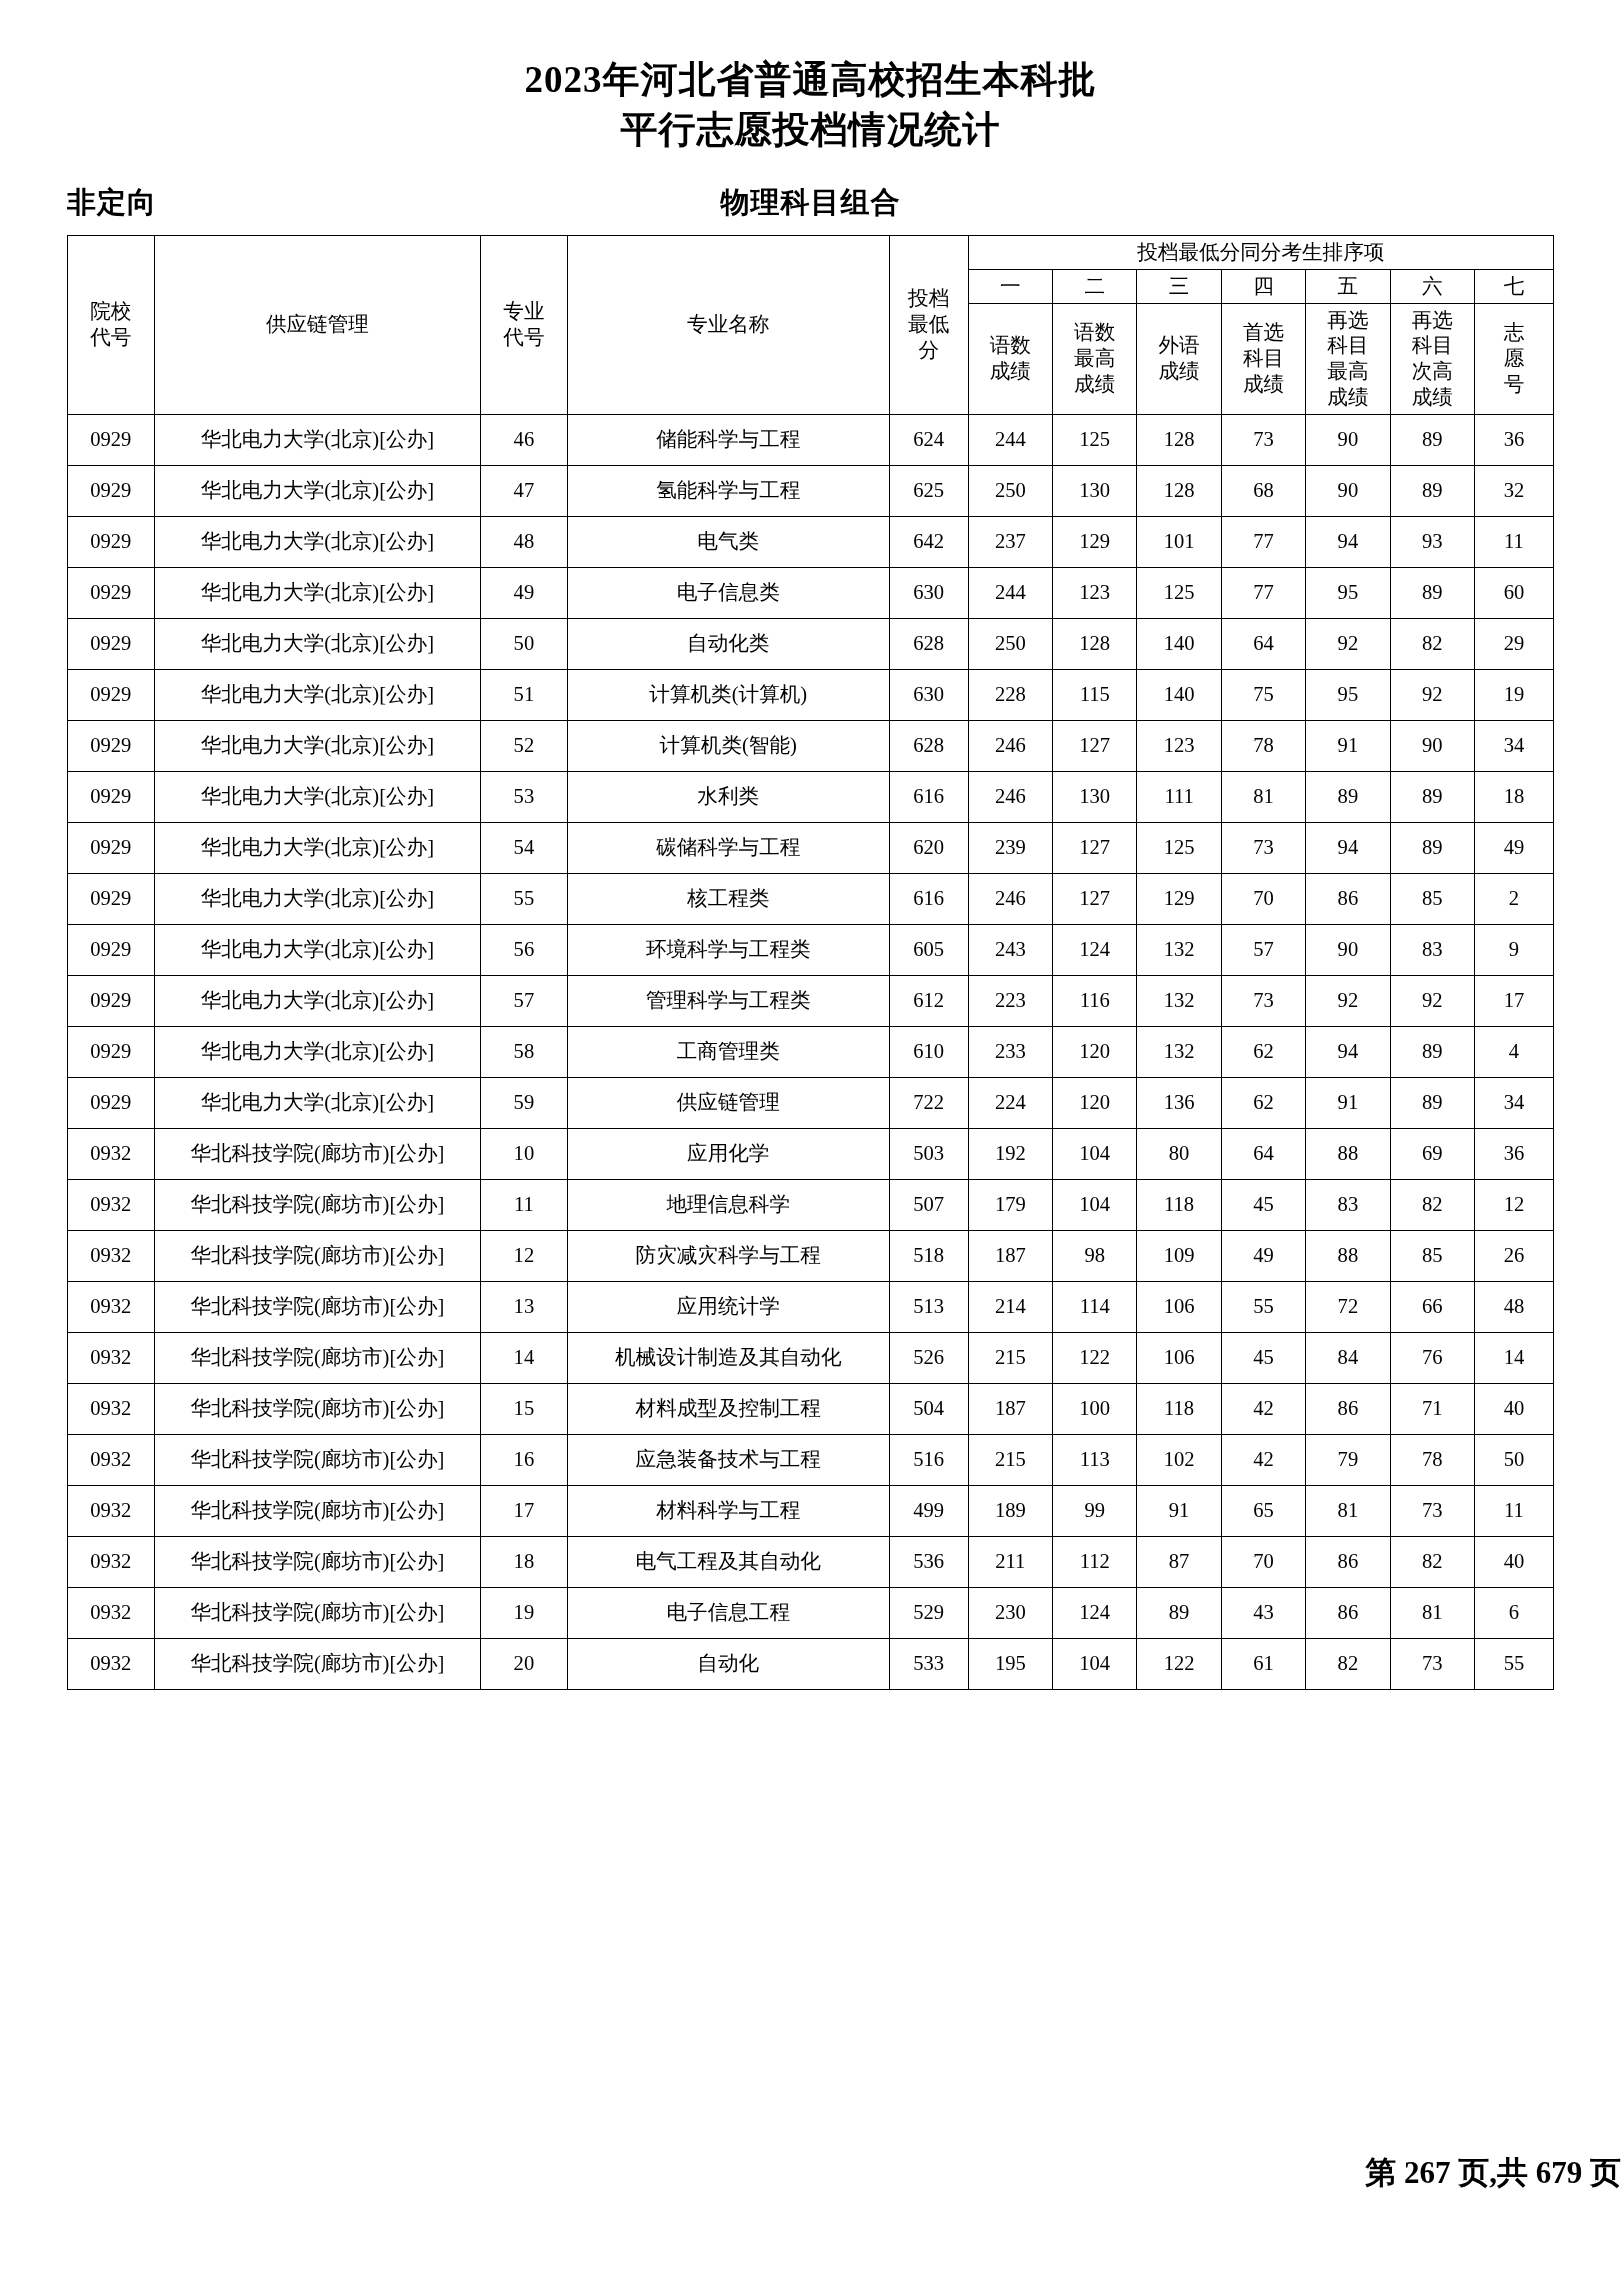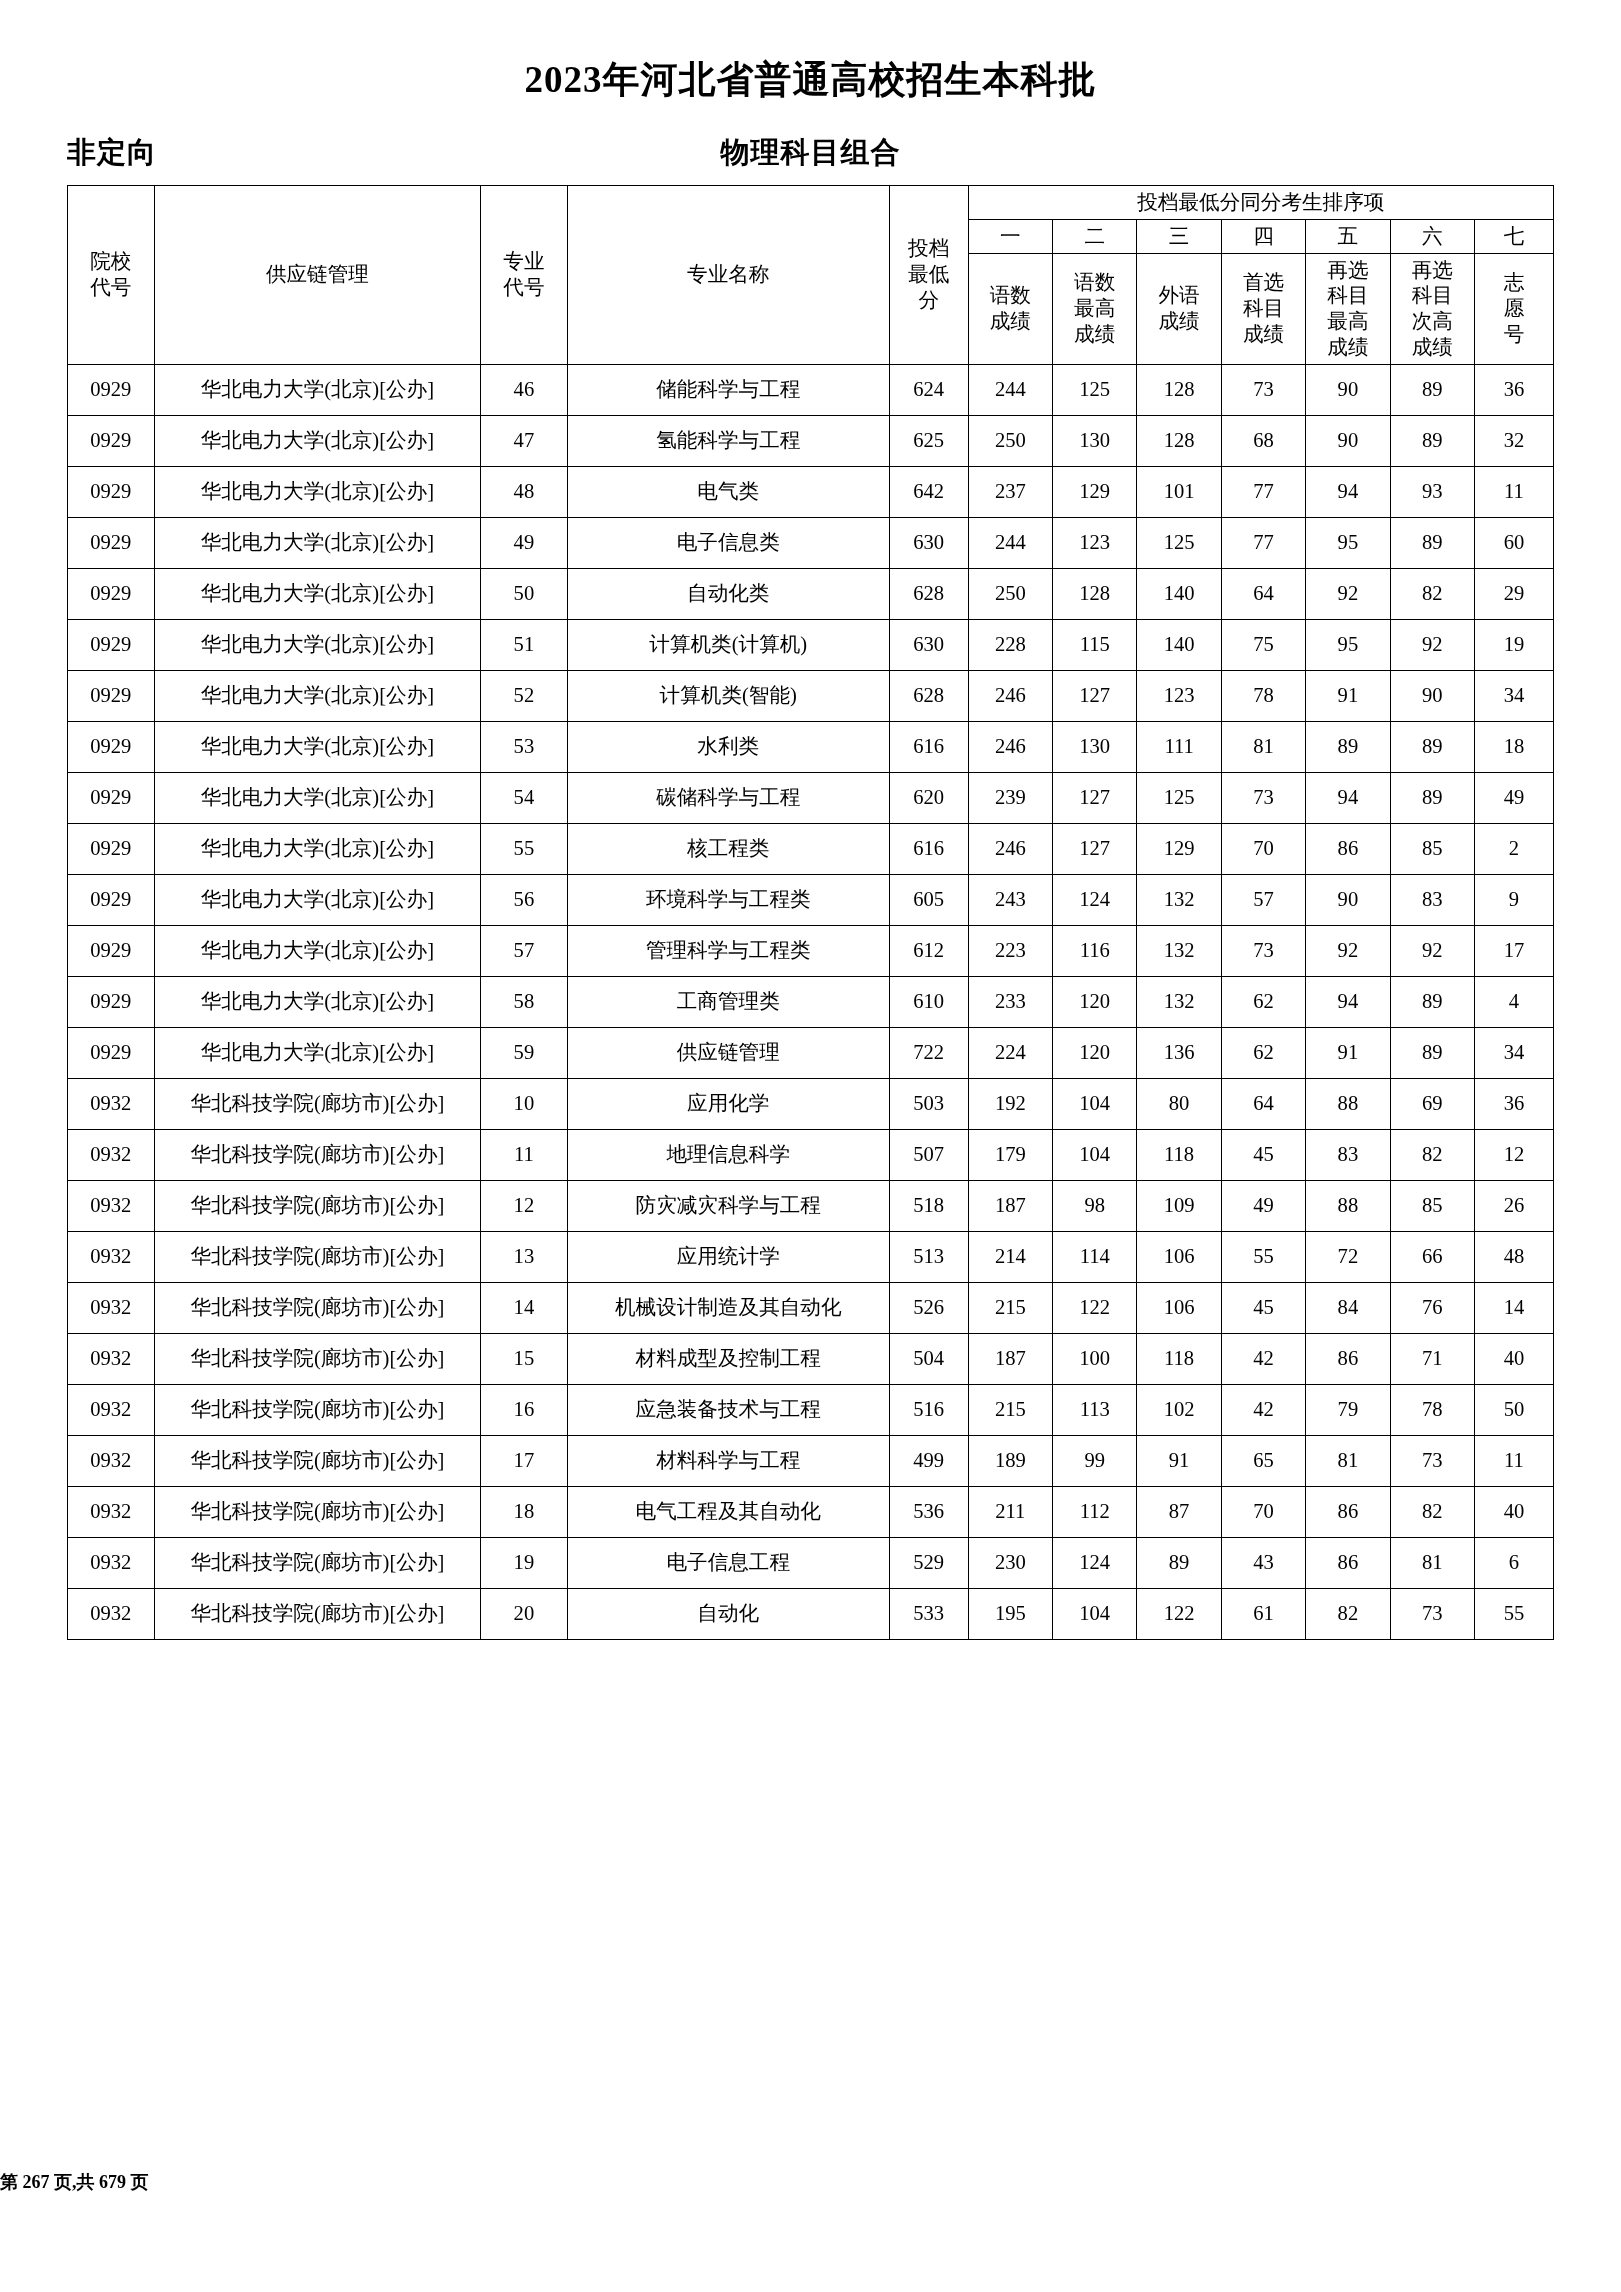--- a/index.html
+++ b/index.html
@@ -108,32 +108,33 @@
     font-size: 21.6px;
   }
   .two-line {
     line-height: 1.2;
   }
   .footer {
     position: absolute;
     left: 0;
     right: 0;
     bottom: 53px;
-    text-align: left;
-    font-size: 18px;
+    text-align: right;
+    font-size: 31px;
     font-weight: bold;
   }
 </style>
 </head>
 <body>
 
 <div class="page">
 
   <div class="title-block">
     <div class="title-line">2023年河北省普通高校招生本科批</div>
+    <div class="title-line">平行志愿投档情况统计</div>
   </div>
 
   <div class="subhead-row">
     <div class="subhead-left">非定向</div>
     <div class="subhead-center">物理科目组合</div>
   </div>
 
   <table class="main">
     <colgroup>
       <col style="width:78px">

